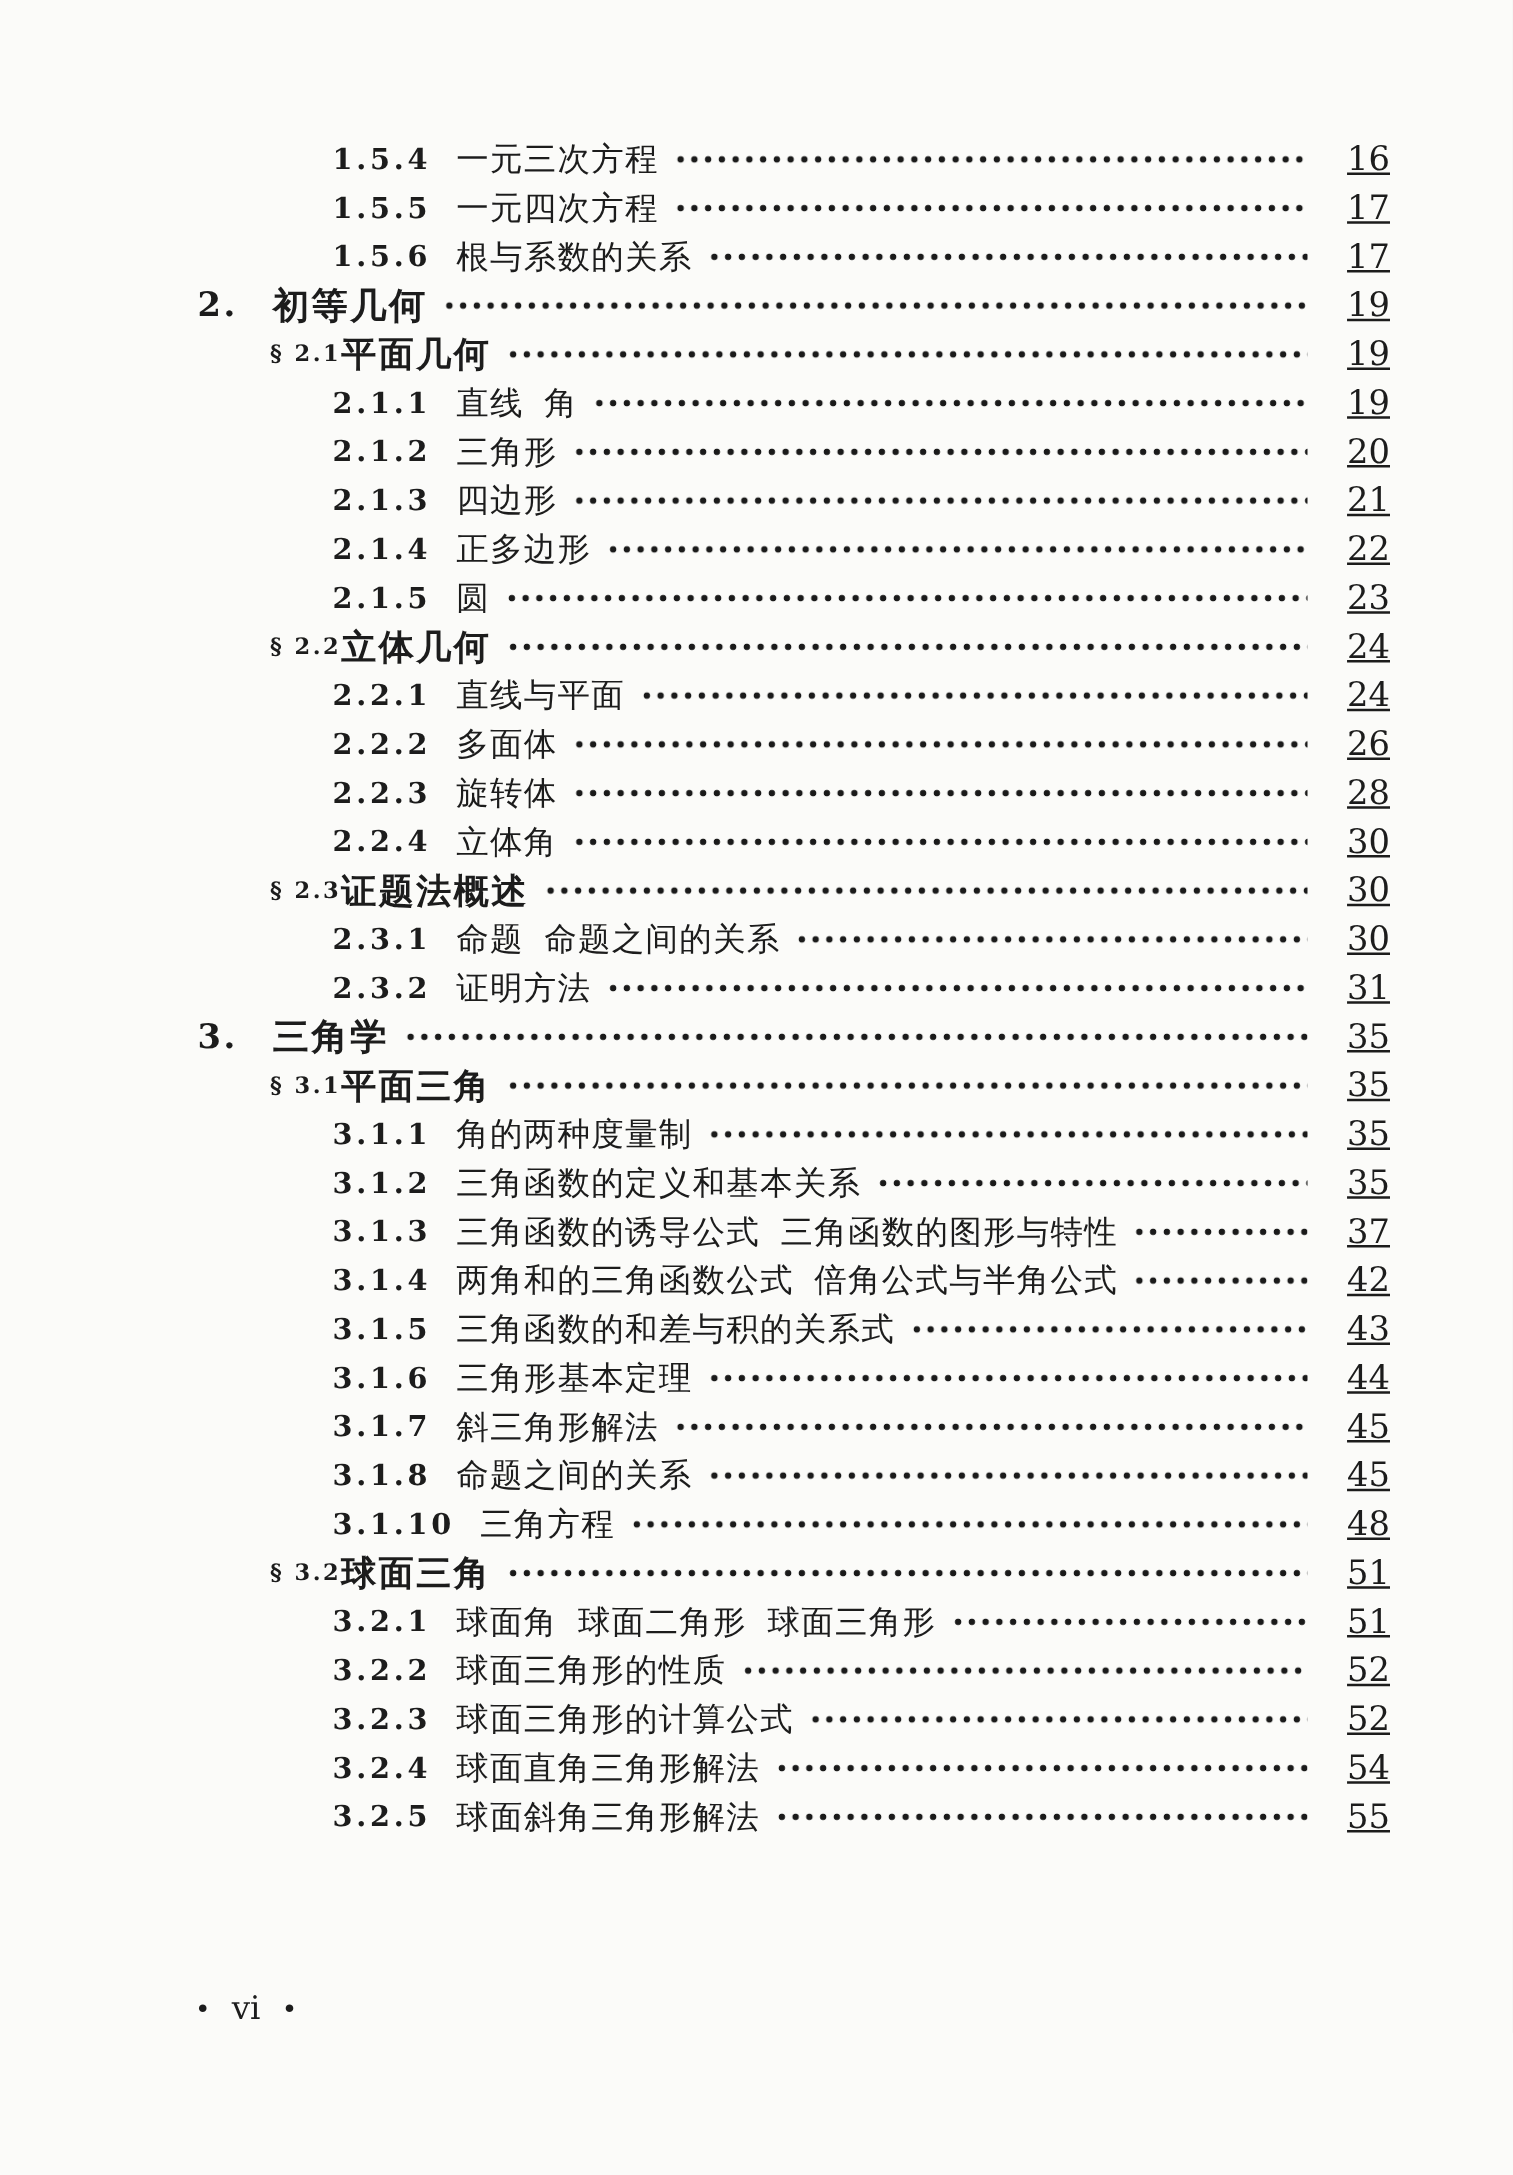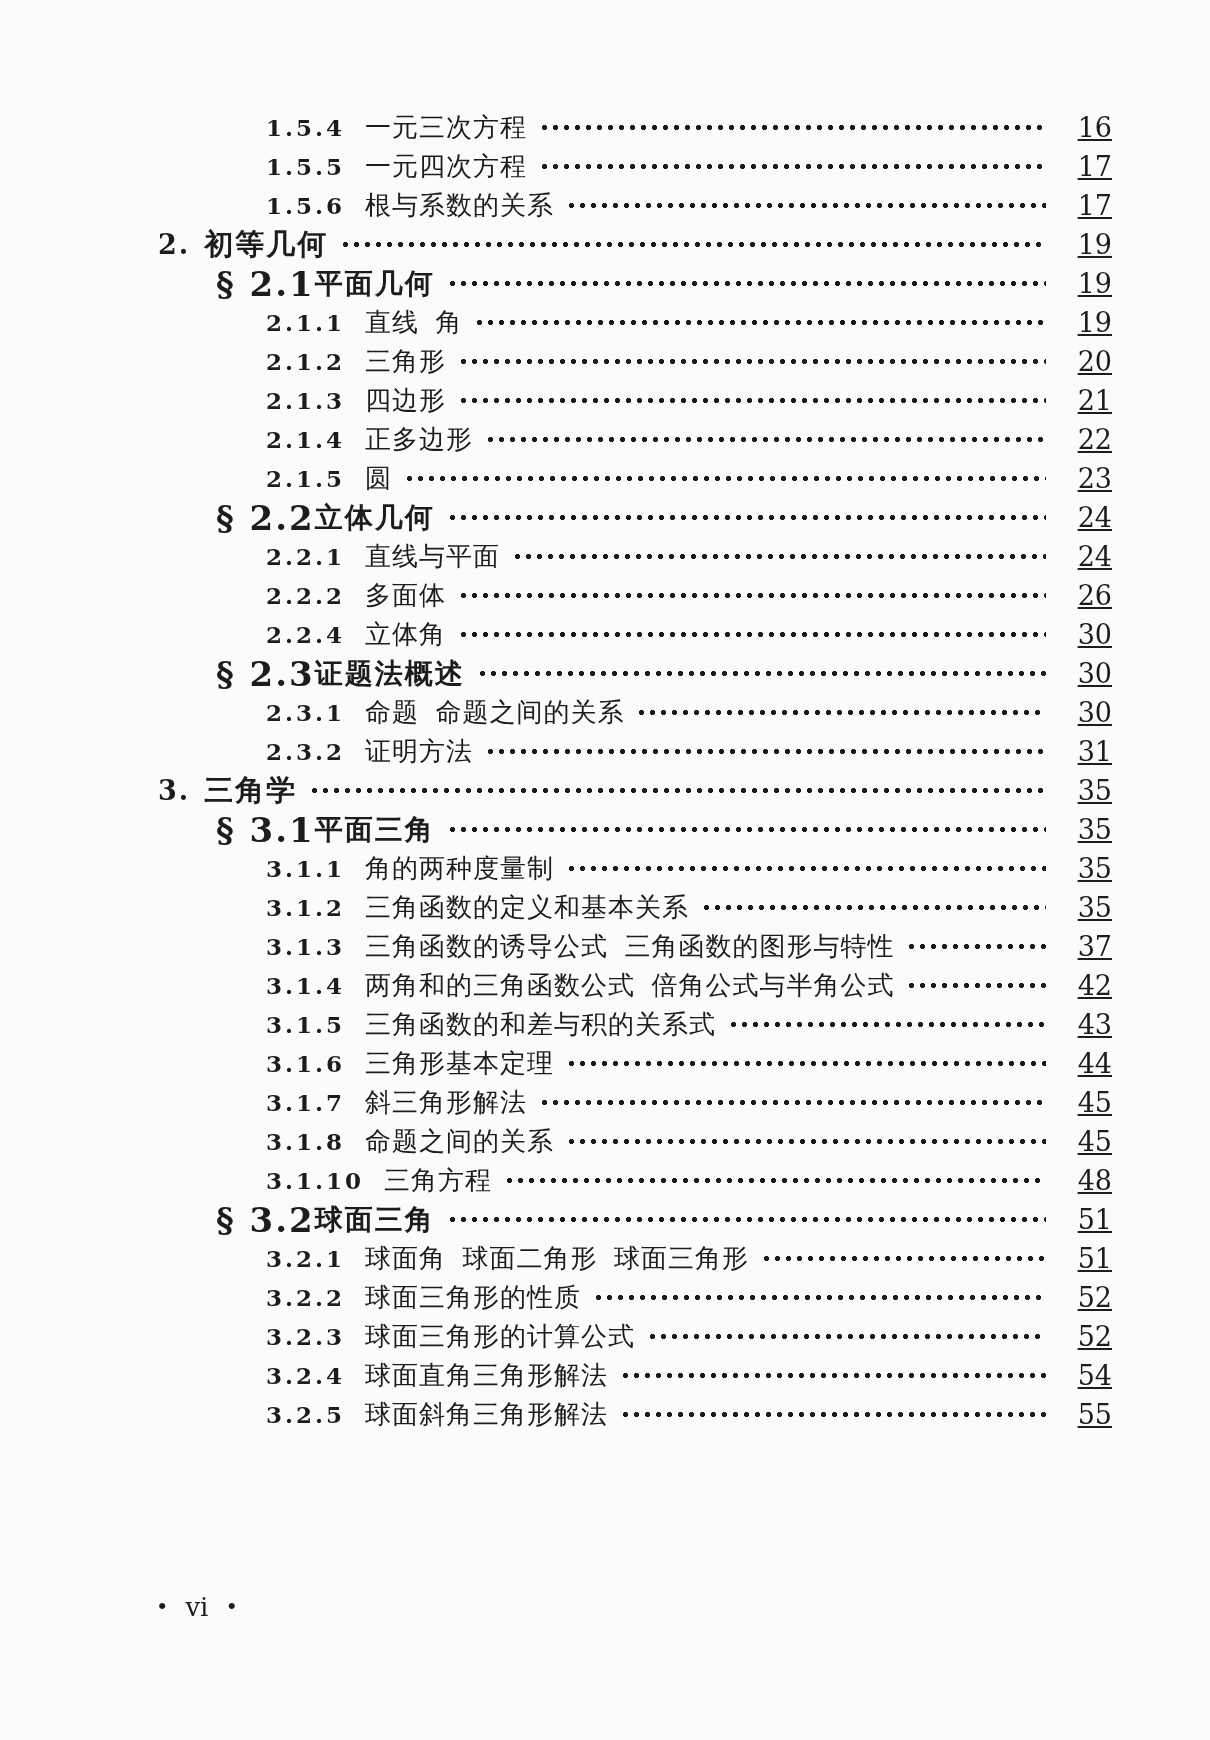--- a/index.html
+++ b/index.html
@@ -28,28 +28,28 @@
   .row.section { padding-left: 58px; }
   .row.sub     { padding-left: 108px; }
 
   .num {
     font-family: "DejaVu Serif", "Liberation Serif", serif;
     font-weight: bold;
     white-space: pre;
     flex: 0 0 auto;
   }
   .chapter .num { font-size: 27px; letter-spacing: 2px; }
-  .section .num { font-size: 34px; letter-spacing: 2px; }
+  .section .num { font-size: 18px; letter-spacing: 2px; }
   .sub .num     { font-size: 23px; letter-spacing: 3px; }
 
   .title {
     white-space: pre;
     flex: 0 0 auto;
   }
-  .chapter .title { font-size: 29px; font-weight: bold; margin-left: 14px; letter-spacing: 2px; }
+  .chapter .title { font-size: 29px; font-weight: bold; margin-left: 28px; letter-spacing: 2px; }
   .section .title { font-size: 28px; font-weight: bold; letter-spacing: 2px; }
   .sub .title     { font-size: 26px; font-weight: normal; margin-left: 20px; letter-spacing: 1px; }
 
   .dots {
     flex: 1 1 auto;
     align-self: stretch;
     min-width: 10px;
     margin: 0 14px 0 12px;
     background-image: radial-gradient(circle, #1a1a1a 2.3px, rgba(0,0,0,0) 2.9px);
     background-size: 11px 11px;
@@ -155,20 +155,26 @@
     <span class="dots"></span>
     <span class="page">24</span>
   </div>
       <div class="row sub">
     <span class="num">2.2.2</span>
     <span class="title">多面体</span>
     <span class="dots"></span>
     <span class="page">26</span>
   </div>
       <div class="row sub">
+    <span class="num">2.2.3</span>
+    <span class="title">旋转体</span>
+    <span class="dots"></span>
+    <span class="page">28</span>
+  </div>
+      <div class="row sub">
     <span class="num">2.2.4</span>
     <span class="title">立体角</span>
     <span class="dots"></span>
     <span class="page">30</span>
   </div>
       <div class="row section">
     <span class="num">§ 2.3</span>
     <span class="title">证题法概述</span>
     <span class="dots"></span>
     <span class="page">30</span>

